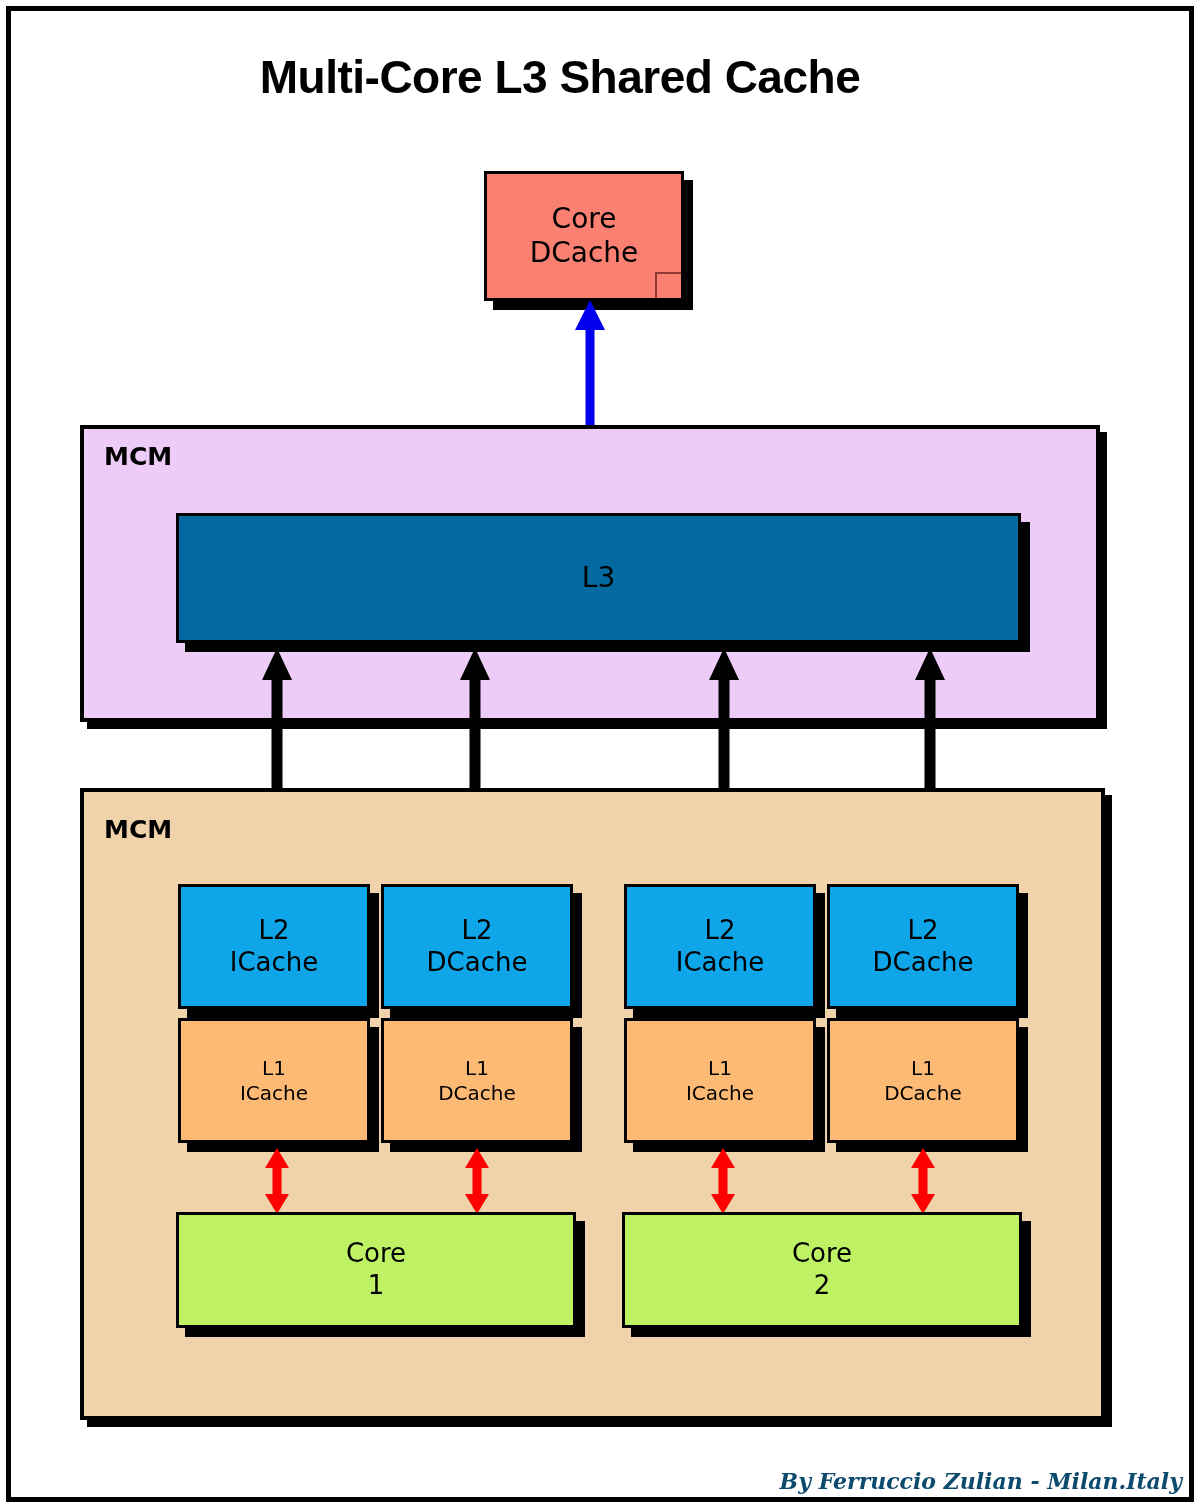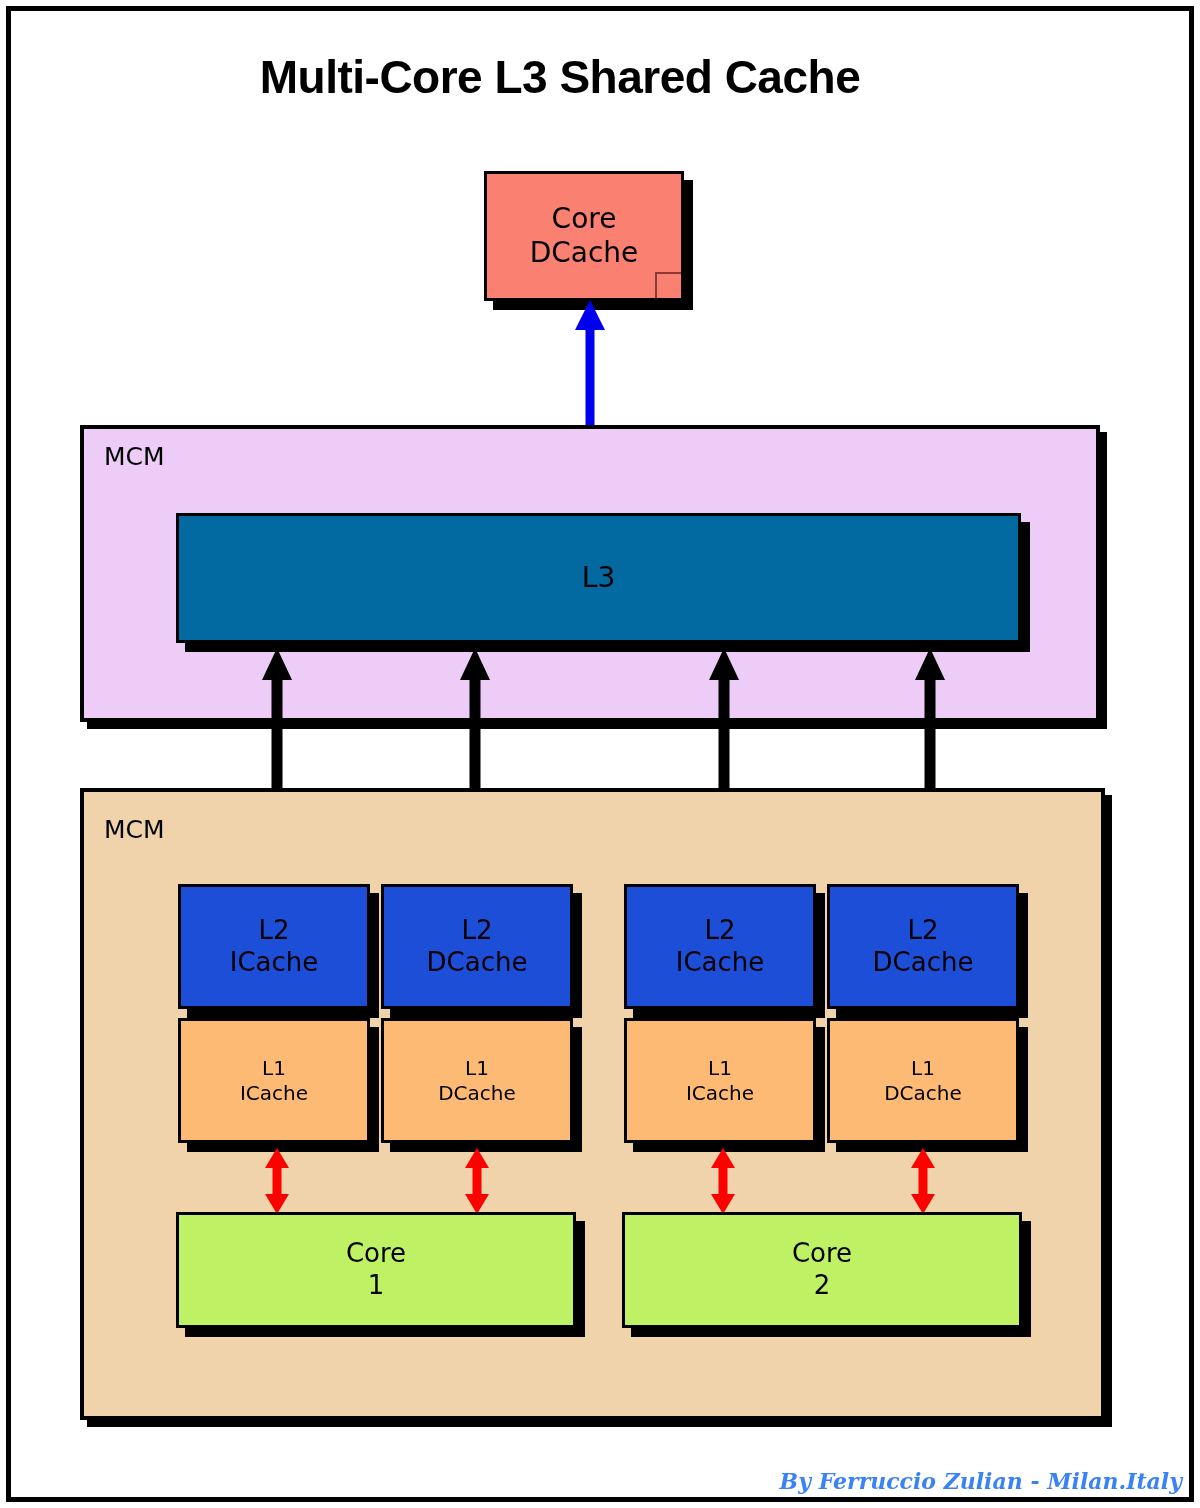--- a/index.html
+++ b/index.html
@@ -64,21 +64,21 @@
   
   .panel {
     position: absolute;
     box-sizing: border-box;
     border: 4px solid #000000;
     box-shadow: 7px 7px 0 0 #000000;
   }
   .panel-label {
     position: absolute;
     font-family: "DejaVu Sans", sans-serif;
-    font-weight: normal;
+    font-weight: bold;
     font-size: 25px;
     color: #000000;
   }
 
   
   #main-memory {
     left: 484px;
     top: 171px;
     width: 200px;
     height: 130px;
@@ -118,21 +118,21 @@
   #panel-bottom {
     left: 80px;
     top: 788px;
     width: 1025px;
     height: 632px;
     background: #F0D3AB;
   }
   #panel-bottom-label { left: 104px; top: 815px; }
 
   .l2 {
-    background: #1d4ed8;
+    background: #0ea5e9;
     font-size: 26px;
     width: 192px;
     height: 125px;
   }
   .l1 {
     background: #fdba74;
     font-size: 20px;
     width: 192px;
     height: 125px;
   }
@@ -150,21 +150,21 @@
 
   
   #attribution {
     position: absolute;
     right: 18px;
     bottom: 14px;
     font-family: "DejaVu Serif", serif;
     font-weight: bold;
     font-style: italic;
     font-size: 22px;
-    color: #3b82f6;
+    color: #0c4a6e;
     white-space: nowrap;
   }
 </style>
 </head>
 <body>
 
 <div id="canvas">
 
   <div id="frame"></div>
 

